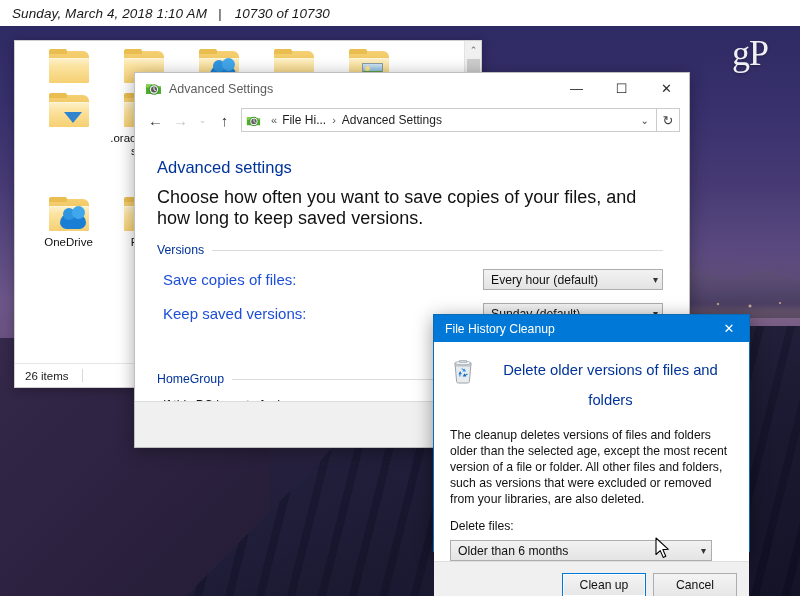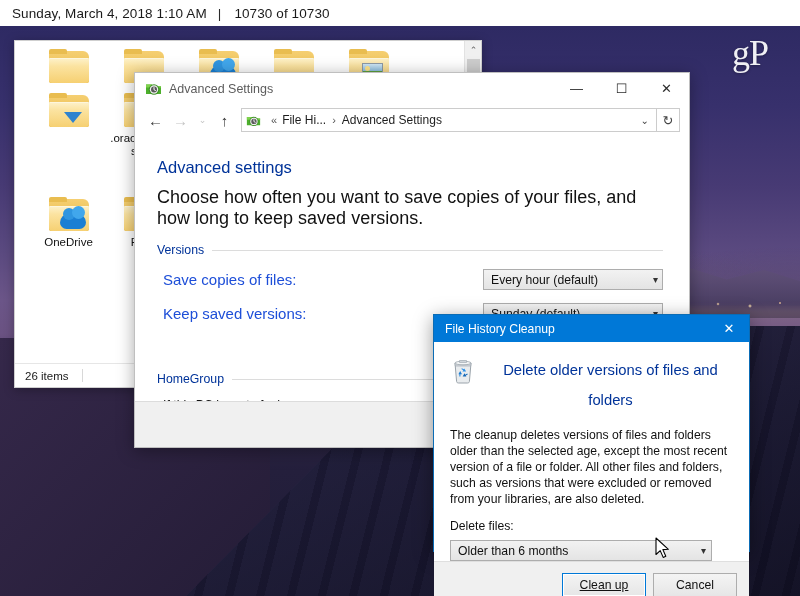--- a/index.html
+++ b/index.html
@@ -15,20 +15,21 @@
 
   
   .header-bar {
     position: absolute; left: 0; top: 0; width: 760px; height: 26px;
     background: #ffffff;
     display: flex; align-items: center;
     padding-left: 12px;
     font-size: 13.5px; color: #1a1a1a;
     letter-spacing: .1px;
     z-index: 60;
+    font-style: italic;
   }
   .header-sep { margin: 0 13px 0 11px; color:#2a2a2a; }
 
   
   .desktop {
     position: absolute; left: 0; top: 26px; width: 800px; height: 570px;
     overflow: hidden;
     background:
       linear-gradient(to bottom,
         #2e2a63 0%,
@@ -353,21 +354,21 @@
     display: flex; align-items: center; justify-content: flex-end;
     padding-right: 12px; gap: 7px; flex: none;
   }
   .btn {
     min-width: 84px; height: 24px;
     background: linear-gradient(to bottom,#f4f4f4,#e6e6e6);
     border: 1px solid #adadad;
     font-size: 12.2px; color: #111;
     display:flex; align-items:center; justify-content:center;
   }
-  .btn.primary { border: 1px solid #0078d7; box-shadow: inset 0 0 0 1px #ffffff; text-decoration: underline; }
+  .btn.primary { border: 1px solid #0078d7; box-shadow: inset 0 0 0 1px #ffffff; }
 
   
   .cursor { position: absolute; left: 655px; top: 537px; z-index: 90; }
 </style>
 </head>
 <body>
 
 <div id="root">
 
   <div class="header-bar">

